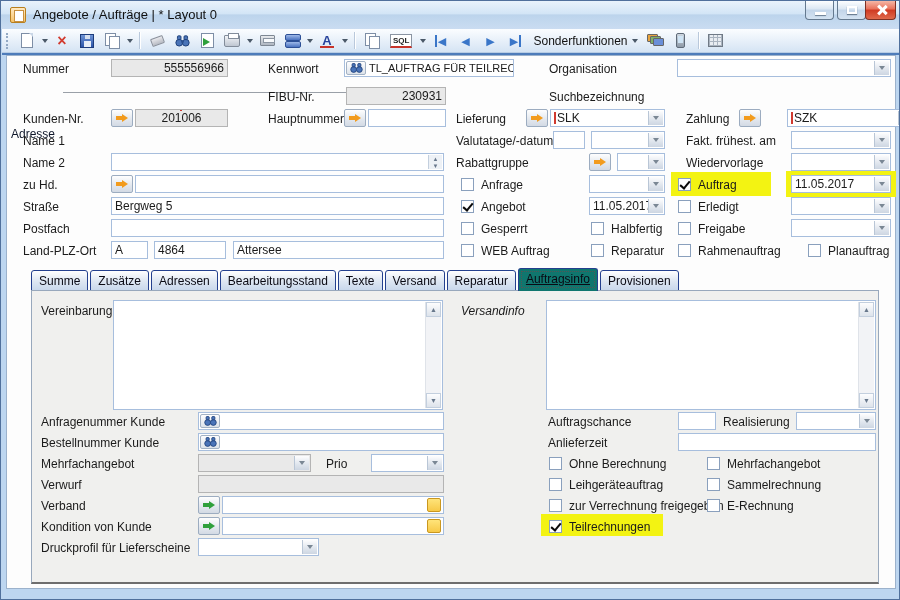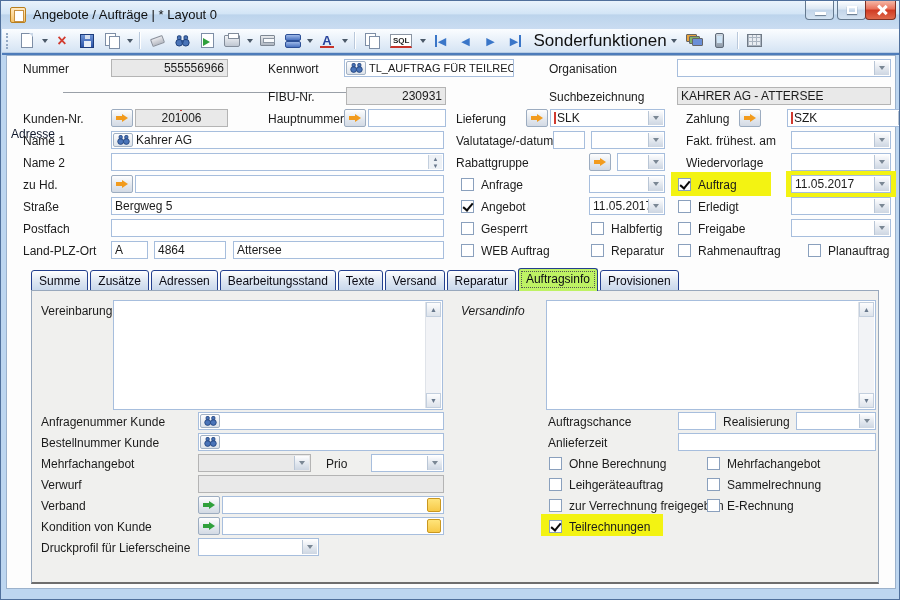--- a/index.html
+++ b/index.html
@@ -62,21 +62,21 @@
   .i-cards { position:relative; width:17px; height:13px; }
   .i-cards i { position:absolute; width:11px; height:8px; border-radius:1px; border:1px solid #666; }
   .i-cards i:nth-child(1) { left:0; top:0; background:#e8a33d; }
   .i-cards i:nth-child(2) { left:3px; top:2px; background:#7fb069; }
   .i-cards i:nth-child(3) { left:6px; top:4px; background:#6a8fd8; }
   .i-phone { position:relative; width:9px; height:15px; background:linear-gradient(#cfd8e2,#8e9aa8); border:1px solid #5f6b79; border-radius:2px; }
   .i-phone::before { content:""; position:absolute; left:1px; top:2px; width:5px; height:7px; background:#cfe4f5; }
   .i-grid { width:15px; height:13px; border:1px solid #707a86; background:
     repeating-linear-gradient(0deg,#aab4c0 0 1px,transparent 1px 4px),
     repeating-linear-gradient(90deg,#aab4c0 0 1px,transparent 1px 4px),#e9edf2; }
-  .tb-label { font-size:17px; color:#111; white-space:nowrap; }
+  .tb-label { font-size:12px; color:#111; white-space:nowrap; }
 
   
   .client { position:absolute; left:5px; top:54px; width:890px; height:534px; background:#fdfdfd; border:1px solid #9cb2cc; }
 
   .lbl { position:absolute; white-space:nowrap; color:#1b1b1b; }
   .glbl { position:absolute; color:#0f172a; white-space:nowrap;margin-top:42px; }
   .gline { position:absolute; height:1px; background:#9aa0a8; }
   .fld { position:absolute; height:18px; background:#fff; border:1px solid #a7bedd; padding:1px 3px; font-size:12px; overflow:hidden; white-space:nowrap; display:flex; align-items:center; }
   .fld.ro { background:#e9e9e9; border-color:#b4b4b4; }
   .fld.right { justify-content:flex-end; }
@@ -94,21 +94,21 @@
   .hlband { position:absolute; background:#f3f312; }
   .spin { position:absolute; right:1px; top:1px; bottom:1px; width:14px; border-left:1px solid #c3cfde; background:#edf1f6;
     display:flex; flex-direction:column; align-items:center; justify-content:space-between; font-size:6px; color:#68788c; line-height:7px; padding:1px 0; }
   .note { position:absolute; width:14px; height:14px; background:linear-gradient(#ffe47a,#f7c948); border:1px solid #c9971f; border-radius:2px; top:1px; }
   .binocbtn { position:absolute; left:1px; top:1px; width:20px; height:14px; background:linear-gradient(#fdfdfe,#dde3ea); border:1px solid #a3b2c4; border-radius:2px; display:flex; align-items:center; justify-content:center; }
 
   
   .tabs { position:absolute; left:30px; top:268px; display:flex; align-items:flex-end; height:22px; }
   .tab { height:21px; padding:3px 7px 0 7px; margin-right:2px; border:1px solid #24408e; border-bottom:1px solid #24408e;
     border-radius:3px 3px 0 0; background:linear-gradient(#ffffff,#dde6f2 55%,#c9d8ec); color:#0a0a14; white-space:nowrap; }
-  .tab.active { height:23px; background:#bef264; border-bottom:none; outline:1px dotted #555; outline-offset:-4px; position:relative; z-index:3; }
+  .tab.active { height:23px; background:#0f766e; border-bottom:none; outline:1px dotted #555; outline-offset:-4px; position:relative; z-index:3;text-decoration:underline; }
   .panel { position:absolute; left:30px; top:289px; width:848px; height:294px; background:#f0f0ee;
     border:1px solid #98a8bc; border-bottom:2px solid #6e6e6e; }
   .tarea { position:absolute; background:#fff; border:1px solid #a7bedd; }
   .sbar { position:absolute; right:1px; top:1px; bottom:1px; width:16px; background:#f2f3f6; border-left:1px solid #dfe3e9;
     display:flex; flex-direction:column; justify-content:space-between; }
   .sbar span { height:15px; background:linear-gradient(#fdfdfe,#dde3eb); border:1px solid #c3cfde; font-size:7px; color:#68788c;
     display:flex; align-items:center; justify-content:center; }
 </style>
 </head>
 <body>
@@ -240,23 +240,20 @@
       <span class="dd"></span>
   </span>
 
   <span class="glbl" style="left:10px;top:84px;">Adresse</span>
   <span class="gline" style="left:62px;top:91px;width:381px;"></span>
   <span class="lbl" style="left:267px;top:89px;">FIBU-Nr.</span>
   <span class="fld ro right" style="left:345px;top:86px;width:100px;">
       <span>230931</span>
     </span>
   <span class="lbl" style="left:548px;top:89px;">Suchbezeichnung</span>
-  <span class="fld ro" style="left:676px;top:86px;width:214px;">
-      <span>KAHRER AG - ATTERSEE</span>
-    </span>
 
   <span class="lbl" style="left:22px;top:111px;">Kunden-Nr.</span>
   <span class="fbtn" style="left:110px;top:108px;">
       <span class="arrow"></span>
     </span>
   <span class="fld ro right" style="left:134px;top:108px;width:93px;flex-direction:column;">
       <span class="caretmark"></span>
       <span style="flex:1;text-align:right;">201006</span>
     </span>
   <span class="lbl" style="left:267px;top:111px;">Hauptnummer</span>
@@ -277,31 +274,20 @@
   <span class="fbtn" style="left:738px;top:108px;">
       <span class="arrow"></span>
     </span>
   <span class="fld" style="left:762px;top:108px;width:128px;margin-left:24px;">
       <span class="caretmark"></span>
       <span>SZK</span>
       <span class="dd"></span>
     </span>
 
   <span class="lbl" style="left:22px;top:133px;">Name 1</span>
-  <span class="fld" style="left:110px;top:130px;width:333px;padding-left:24px;">
-    <span class="binocbtn">
-      <svg width="13" height="10" viewBox="0 0 16 12">
-          <circle cx="4.5" cy="7.8" r="3.6" fill="#4a74b8" stroke="#1e3f78"></circle>
-          <circle cx="11.5" cy="7.8" r="3.6" fill="#4a74b8" stroke="#1e3f78"></circle>
-          <rect x="2.6" y="0.5" width="3.8" height="4" rx="1" fill="#4a74b8" stroke="#1e3f78"></rect>
-          <rect x="9.6" y="0.5" width="3.8" height="4" rx="1" fill="#4a74b8" stroke="#1e3f78"></rect>
-        </svg>
-    </span>
-    <span>Kahrer AG</span>
-  </span>
   <span class="lbl" style="left:455px;top:133px;">Valutatage/-datum</span>
   <span class="fld" style="left:552px;top:130px;width:32px;"></span>
   <span class="fld" style="left:590px;top:130px;width:74px;">
       <span class="dd"></span>
     </span>
   <span class="lbl" style="left:685px;top:133px;">Fakt. frühest. am</span>
   <span class="fld" style="left:790px;top:130px;width:100px;">
       <span class="dd"></span>
     </span>
 

